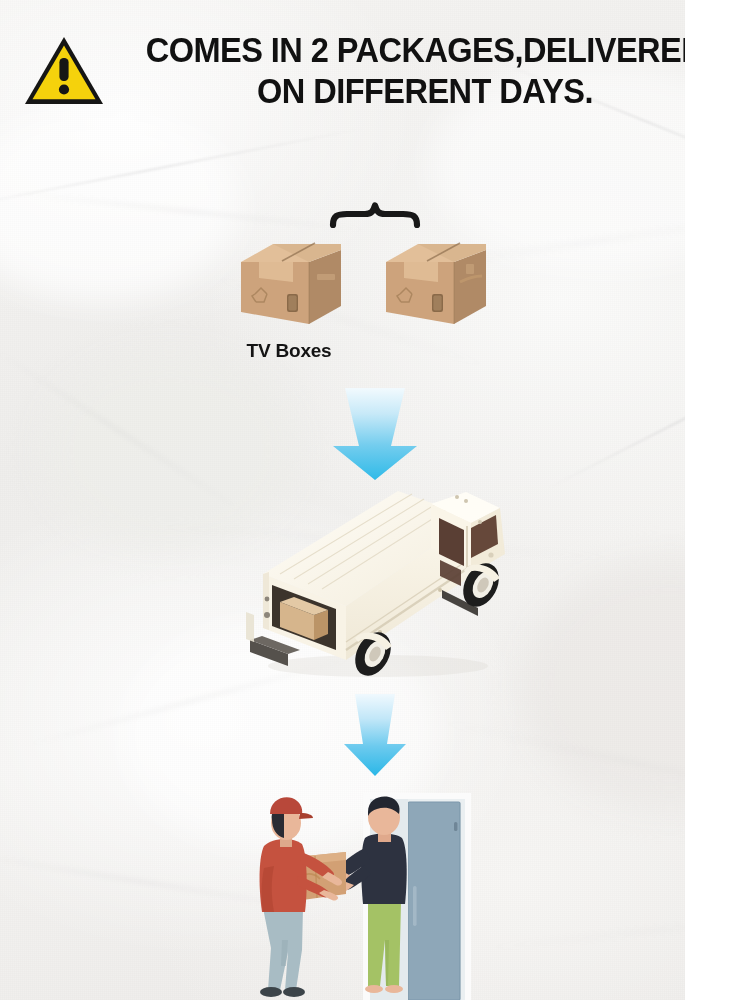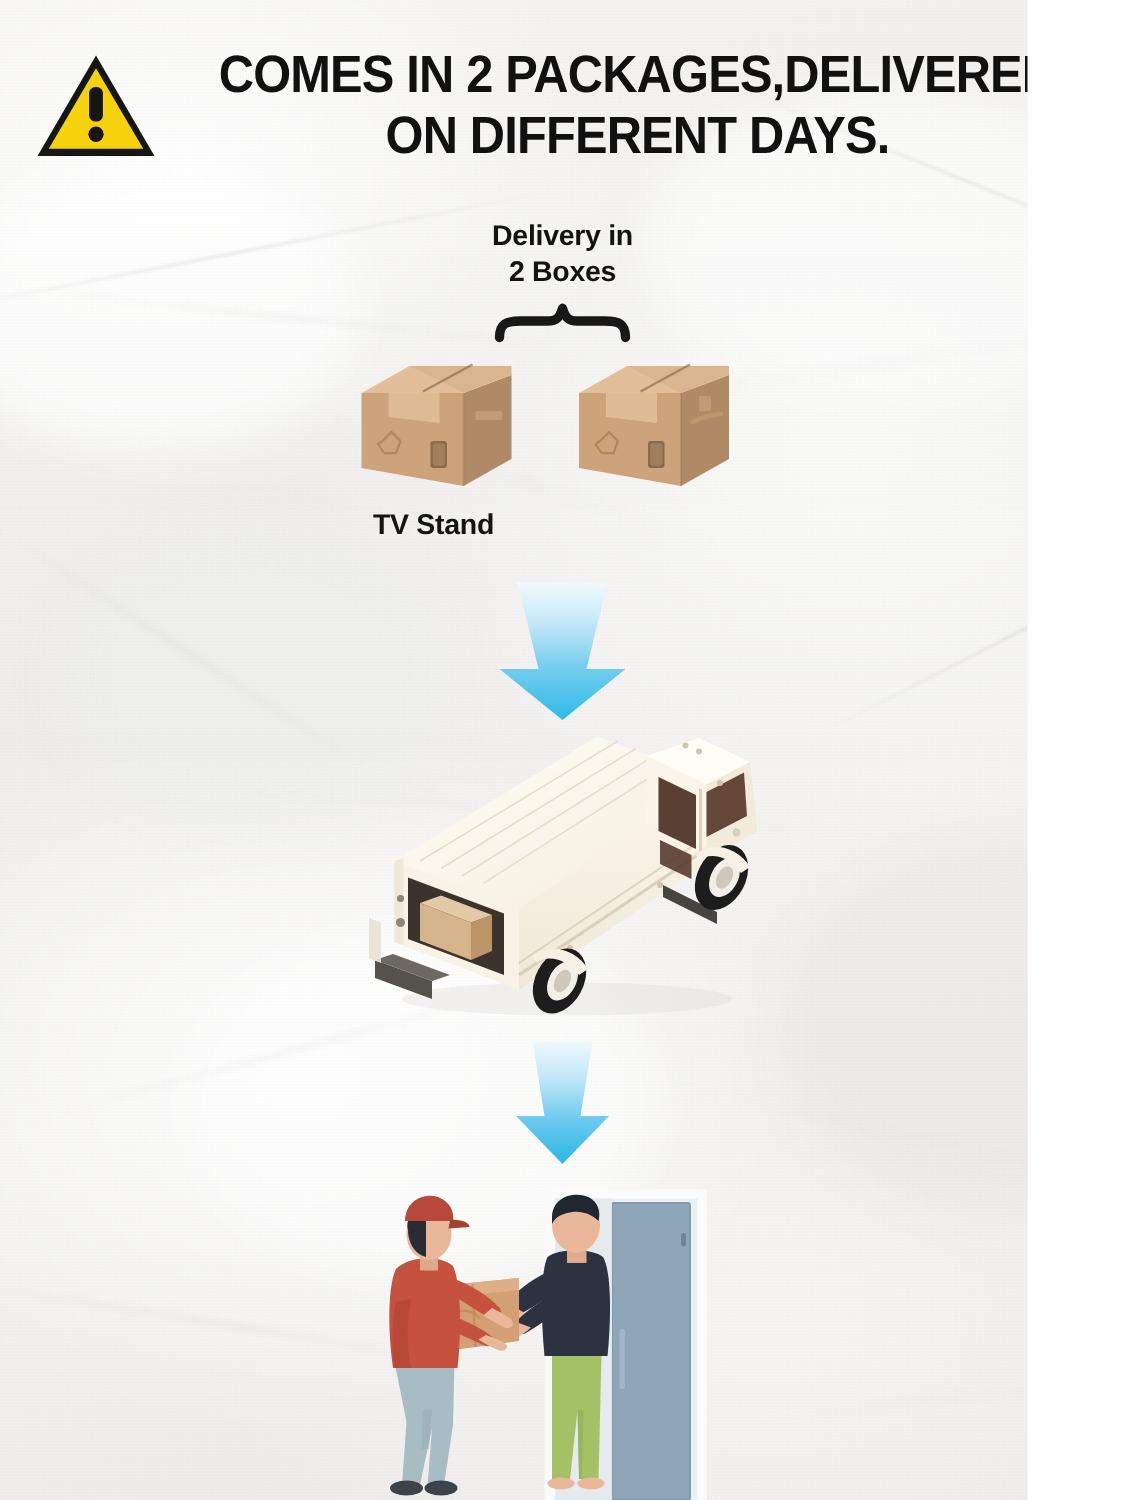--- a/index.html
+++ b/index.html
@@ -181,22 +181,20 @@
       <path d="M42 3 L81 70 L3 70 Z" fill="#161615"></path>
       <path d="M42 11.5 L73.5 65.2 L10.5 65.2 Z" fill="#F5D20C"></path>
       <rect x="37.4" y="24" width="9.2" height="23" rx="4.2" fill="#171615"></rect>
       <circle cx="42" cy="55.5" r="5.1" fill="#171615"></circle>
     </svg>
 
     <div class="title-block">COMES IN 2 PACKAGES,DELIVERED
 ON DIFFERENT DAYS.</div>
   </div>
 
-  <div class="boxes-caption">Delivery in
-2 Boxes</div>
 
   <svg class="brace" viewBox="0 0 92 22">
     <path d="M4 21 C4 12, 8 10, 18 10 L36 10 C42 10, 44 8, 46 1.5 C48 8, 50 10, 56 10 L74 10 C84 10, 88 12, 88 21" fill="none" stroke="#181818" stroke-width="6.2" stroke-linecap="round" stroke-linejoin="round"></path>
   </svg>
 
   <div class="box-row">
 
     <svg class="pkg left" viewBox="0 0 112 98">
 
       <path d="M76 24 L108 12 L108 68 L76 86 Z" fill="#b08a66"></path>
@@ -239,21 +237,21 @@
       <rect x="54" y="56" width="11" height="18" rx="2.2" fill="#8a6a49"></rect>
       <rect x="55.4" y="57.5" width="8.2" height="15" rx="1.8" fill="#a07f5c"></rect>
       <path d="M82 44 C90 40, 98 38, 104 38" stroke="#c2996f" stroke-width="3" fill="none" opacity=".75"></path>
       <rect x="88" y="26" width="8" height="10" rx="1" fill="#c6a07a" opacity=".75"></rect>
       <path d="M76 24 L76 86" stroke="#9c7a58" stroke-width="1" opacity=".6"></path>
     </svg>
 
   </div>
 
   <div class="box-labels">
-    <div class="box-label l1">TV Stand</div>
+    <div class="box-label l1">TV Boxes</div>
   </div>
 
   <svg class="arrow arrow-1" viewBox="0 0 112 92">
     <defs>
       <linearGradient id="arrowGrad1" x1="0" y1="0" x2="0" y2="1">
         <stop offset="0%" stop-color="#f2fafe"></stop>
         <stop offset="28%" stop-color="#c7e9f8"></stop>
         <stop offset="62%" stop-color="#74cdee"></stop>
         <stop offset="100%" stop-color="#2fbae8"></stop>
       </linearGradient>

